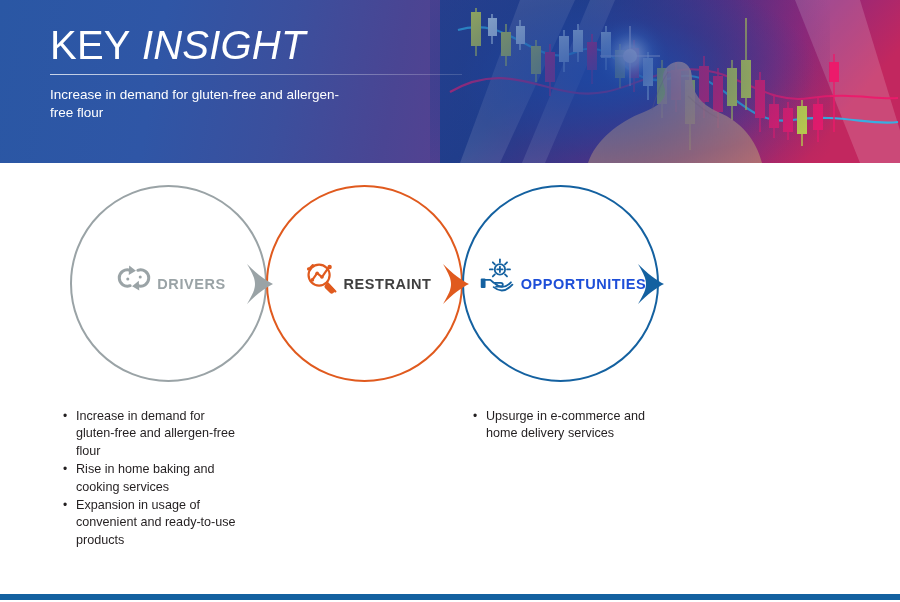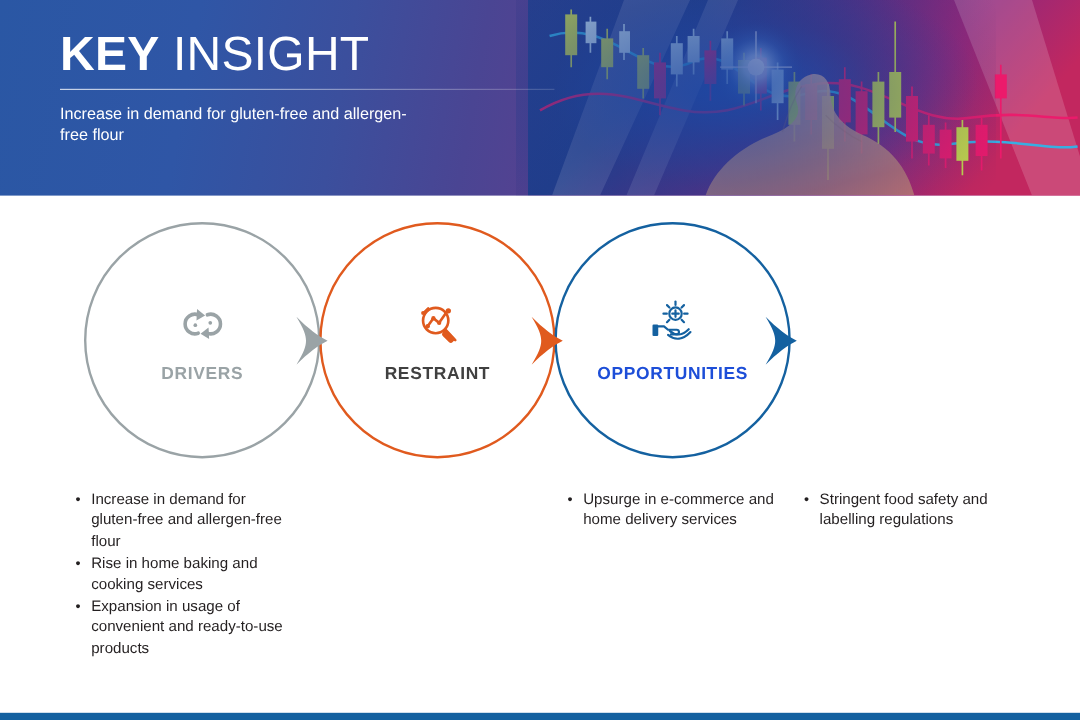--- a/index.html
+++ b/index.html
@@ -55,22 +55,22 @@
     left: 50px; top: 22px;
     width: 430px;
   }
   .title {
     color: #ffffff;
     font-size: 40px;
     letter-spacing: 0.2px;
     line-height: 46px;
     white-space: nowrap;
   }
-  .title .t-bold { font-weight: 700; margin-top: 12px; }
-  .title .t-light { font-weight: 300; }
+  .title .t-bold { font-weight: 400; margin-top: 12px; }
+  .title .t-light { font-weight: 300; font-style: italic; }
   .title-rule {
     margin-top: 6px;
     width: 412px;
     height: 1px;
     background: linear-gradient(to right, rgba(255,255,255,0.75), rgba(255,255,255,0.15));
   }
   .subtitle {
     margin-top: 11px;
     color: #ffffff;
     font-size: 13.5px;
@@ -97,21 +97,21 @@
     inset: 0;
     border-radius: 50%;
     border: 2.4px solid #9aa3a6;
     background: #ffffff;
     box-sizing: border-box;
   }
   .node .inner {
     position: absolute;
     inset: 0;
     display: flex;
-    flex-direction: column;
+    flex-direction: row;
     align-items: center;
     justify-content: center;
   }
   .node .icon {
     width: 46px;
     height: 44px;
     display: block;
     margin-bottom: 12px;
   }
   .node .label {
@@ -473,20 +473,15 @@
     </ul>
   </div>
 
 
   <div class="col" id="col-2">
     <ul>
       <li>Upsurge in e-commerce and home delivery services</li>
     </ul>
   </div>
 
-  <div class="col" id="col-3">
-    <ul>
-      <li>Stringent food safety and labelling regulations</li>
-    </ul>
-  </div>
 </div>
 
 <div class="footer-bar"></div>
 
 </body></html>

